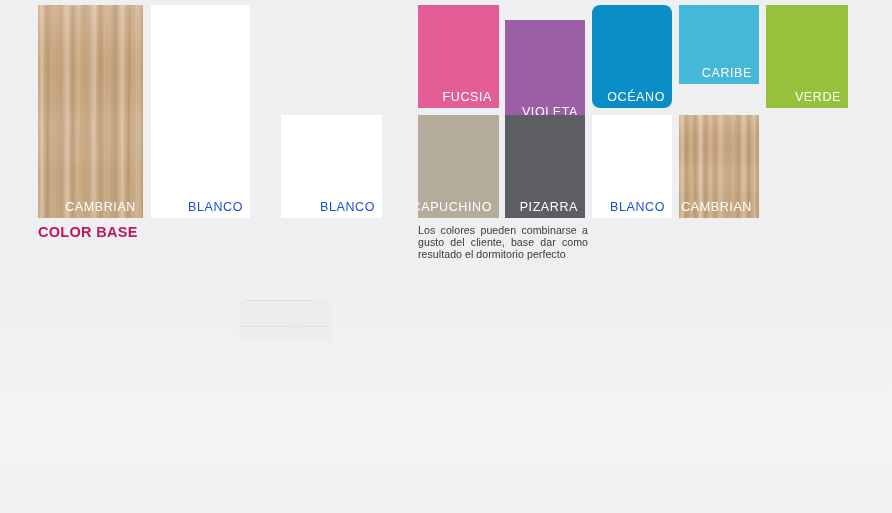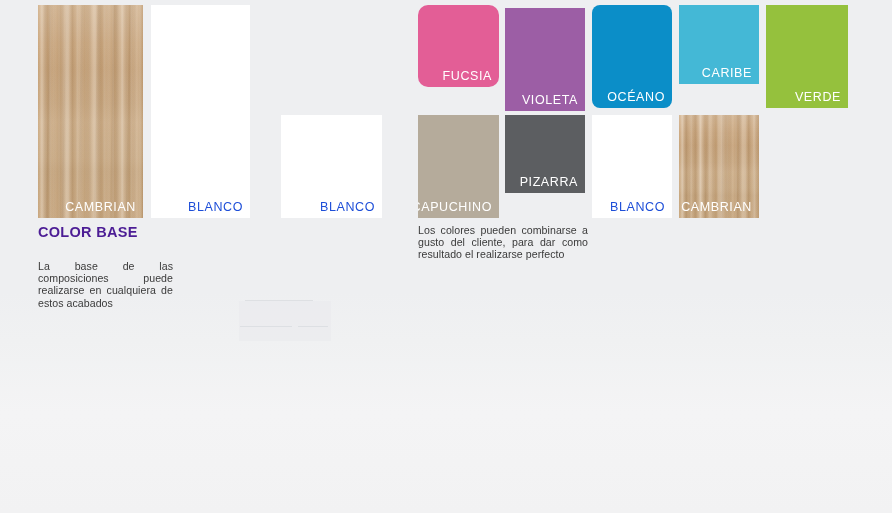--- a/index.html
+++ b/index.html
@@ -51,23 +51,23 @@
         rgba(132,99,63,.10) 12px, rgba(160,124,82,.00) 16px),
       linear-gradient(180deg,
         rgba(255,255,255,.10) 0%, rgba(255,255,255,.00) 18%,
         rgba(120,88,55,.05) 46%, rgba(255,255,255,.07) 72%, rgba(120,88,55,.06) 100%),
       linear-gradient(180deg,#d0ae87 0%, #c8a379 30%, #cfae86 55%, #c3a075 78%, #cdab82 100%);
   }
 
   
   .blk{position:absolute;}
   .blk h3{
-    margin:0 0 20px 0;
+    margin:0 0 6px 0;
     font-size:14.5px;font-weight:600;letter-spacing:.3px;
-    color:#4c1d95;
+    color:#be185d;
     font-family:"Liberation Sans", sans-serif;
   }
   .blk p{
     margin:0;
     font-size:10.6px;line-height:12.2px;
     color:#3a3a3a;letter-spacing:.05px;
     font-family:"Liberation Sans", sans-serif;
   }
 </style>
 </head>
@@ -86,63 +86,62 @@
     <div class="sw wood" style="left:38px;top:5px;width:105px;height:213px;">
       <span class="cap light">CAMBRIAN</span>
     </div>
 
     <div class="sw" style="left:151px;top:5px;width:99px;height:213px;background:#ffffff;">
       <span class="cap dark">BLANCO</span>
     </div>
 
     <div class="blk" style="left:38px;top:224px;width:205px;">
       <h3>COLOR BASE</h3>
-      <p style="text-align:justify;width:135px;">La base de las composiciones puede realizarse en cualquiera de estos acabados</p>
     </div>
   </div>
 
   <div class="panel">
 
     <div class="sw" style="left:281px;top:115px;width:101px;height:103px;background:#ffffff;">
       <span class="cap dark">BLANCO</span>
     </div>
 
     <div class="blk" style="left:281px;top:224px;width:128px;">
     </div>
   </div>
 
   <div class="panel">
 
-    <div class="sw" style="left:418px;top:5px;width:81px;height:82px;background:#e35e96;border-radius:10px;">
+    <div class="sw" style="left:418px;top:5px;width:81px;height:103px;background:#e35e96;">
       <span class="cap light">FUCSIA</span>
     </div>
-    <div class="sw" style="left:505px;top:8px;width:80px;height:103px;background:#9c5ea5;">
+    <div class="sw" style="left:505px;top:20px;width:80px;height:103px;background:#9c5ea5;">
       <span class="cap light">VIOLETA</span>
     </div>
     <div class="sw" style="left:592px;top:5px;width:80px;height:103px;background:#0b8ec8;border-radius:8px;">
       <span class="cap light">OCÉANO</span>
     </div>
     <div class="sw" style="left:679px;top:5px;width:80px;height:79px;background:#44b8d6;text-align:right;">
       <span class="cap light">CARIBE</span>
     </div>
     <div class="sw" style="left:766px;top:5px;width:82px;height:103px;background:#95c13d;">
       <span class="cap light">VERDE</span>
     </div>
 
     <div class="sw" style="left:418px;top:115px;width:81px;height:103px;background:#b5ab9b;">
       <span class="cap light">CAPUCHINO</span>
     </div>
-    <div class="sw" style="left:505px;top:115px;width:80px;height:78px;background:#5c5e61;">
+    <div class="sw" style="left:505px;top:115px;width:80px;height:103px;background:#5c5e61;">
       <span class="cap light">PIZARRA</span>
     </div>
     <div class="sw" style="left:592px;top:115px;width:80px;height:103px;background:#ffffff;">
       <span class="cap dark">BLANCO</span>
     </div>
     <div class="sw wood" style="left:679px;top:115px;width:80px;height:103px;">
       <span class="cap light">CAMBRIAN</span>
     </div>
 
     <div class="blk" style="left:418px;top:224px;width:200px;">
-      <p style="width:170px;text-align:justify;">Los colores pueden combinarse a gusto del cliente, para dar como resultado el realizarse perfecto</p>
+      <p style="width:170px;text-align:justify;">Los colores pueden combinarse a gusto del cliente, base dar como resultado el dormitorio perfecto</p>
     </div>
   </div>
 
 </div>
 
 </body></html>

